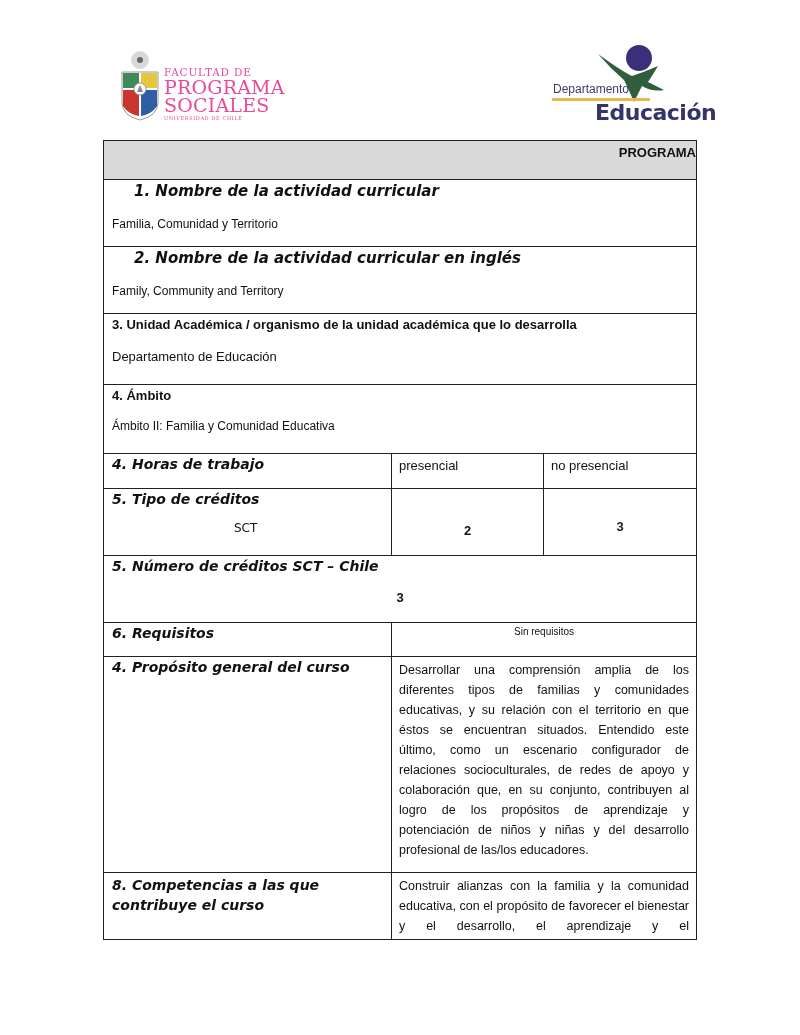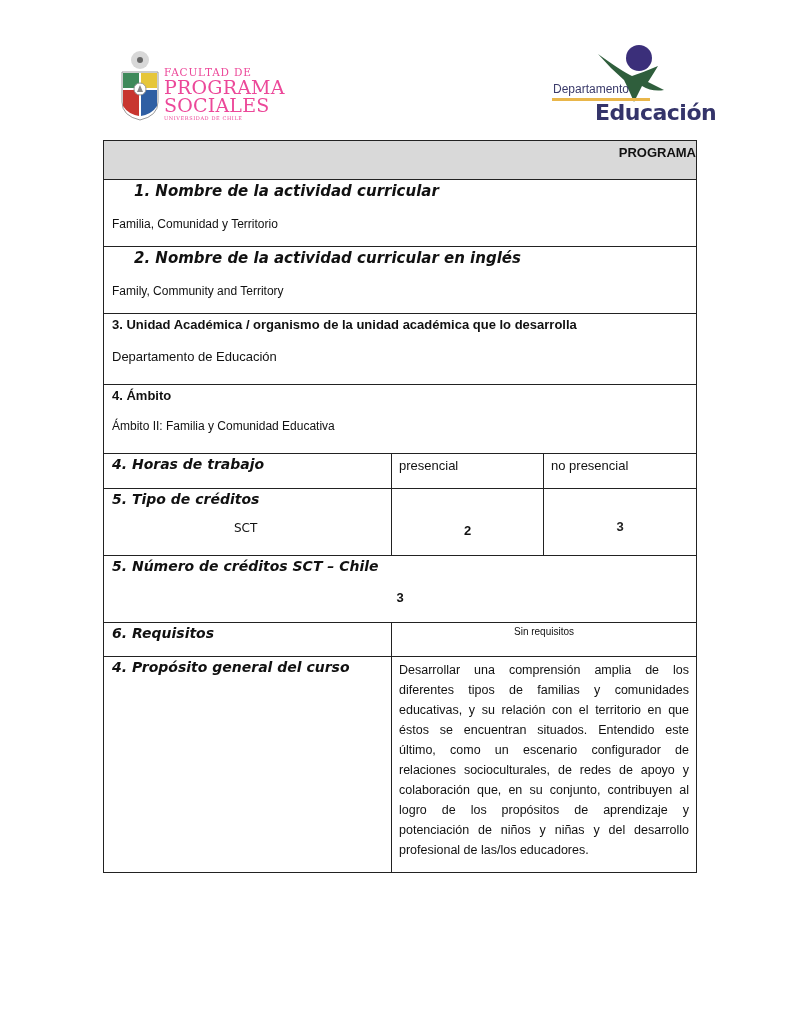--- a/index.html
+++ b/index.html
@@ -130,14 +130,20 @@
     <td colspan="2">
           <div class="body-t" style="text-align:center;padding-top:3px;font-size:10px;">Sin requisitos</div>
         </td>
   </tr>
   <tr>
     <td style="height:215px;">
           <div class="sec-h carl" style="font-size:14px;padding:2px 8px 0;">4. Propósito general del curso</div>
         </td>
     <td colspan="2" class="just body-t">Desarrollar una comprensión amplia de los diferentes tipos de familias y comunidades educativas, y su relación con el territorio en que éstos se encuentran situados. Entendido este último, como un escenario configurador de relaciones socioculturales, de redes de apoyo y colaboración que, en su conjunto, contribuyen al logro de los propósitos de aprendizaje y potenciación de niños y niñas y del desarrollo profesional de las/los educadores.</td>
   </tr>
+  <tr>
+    <td style="height:58px;">
+          <div class="sec-h carl" style="font-size:14px;padding:2px 8px 0;line-height:20px;width:220px;">8. Competencias a las que contribuye el curso</div>
+        </td>
+    <td colspan="2" class="just body-t" style="text-align-last:justify;">Construir alianzas con la familia y la comunidad educativa, con el propósito de favorecer el bienestar y el desarrollo, el aprendizaje y el</td>
+  </tr>
 </tbody>
   </table>
 
 </body></html>

